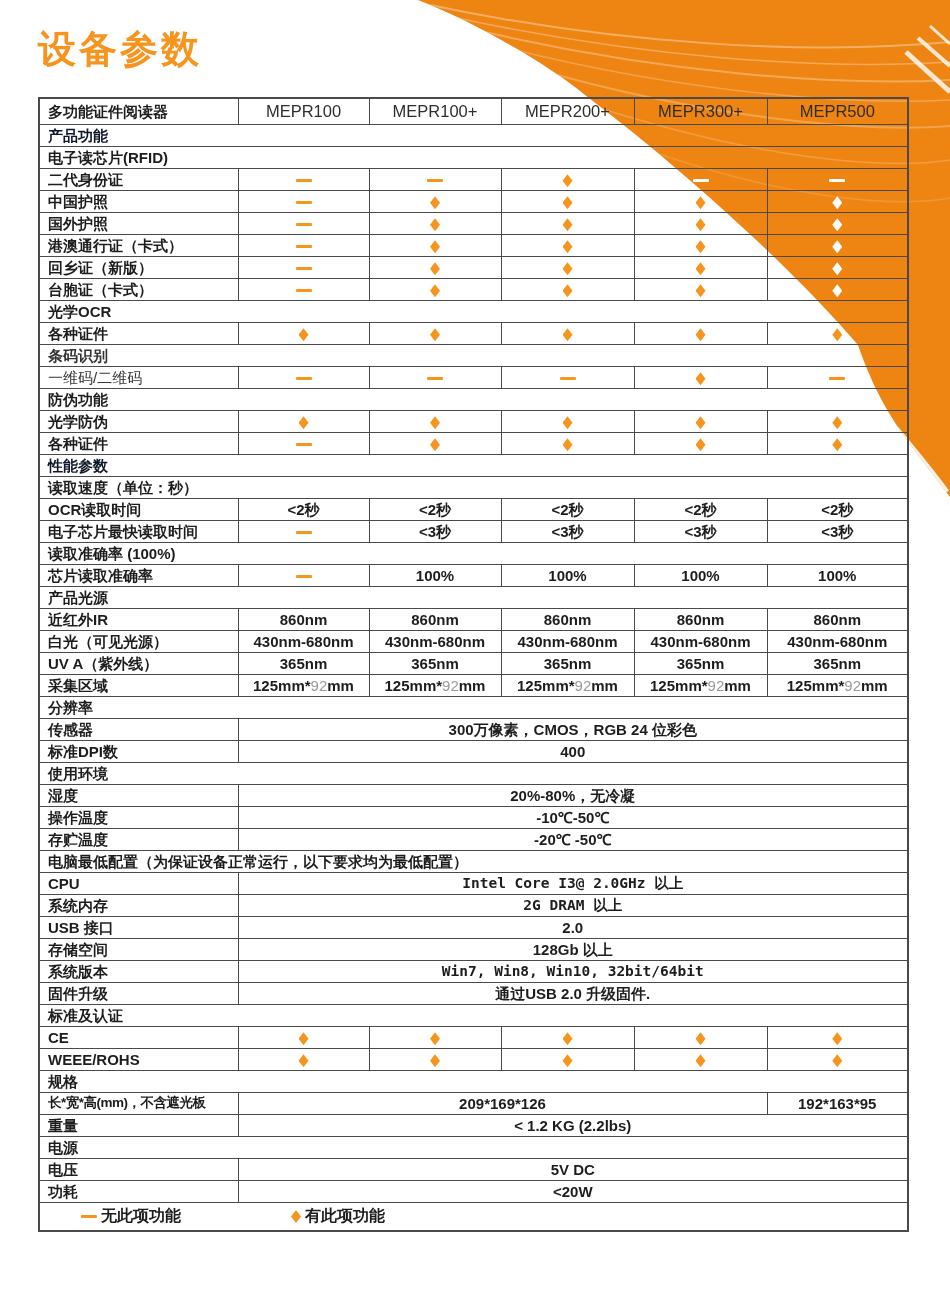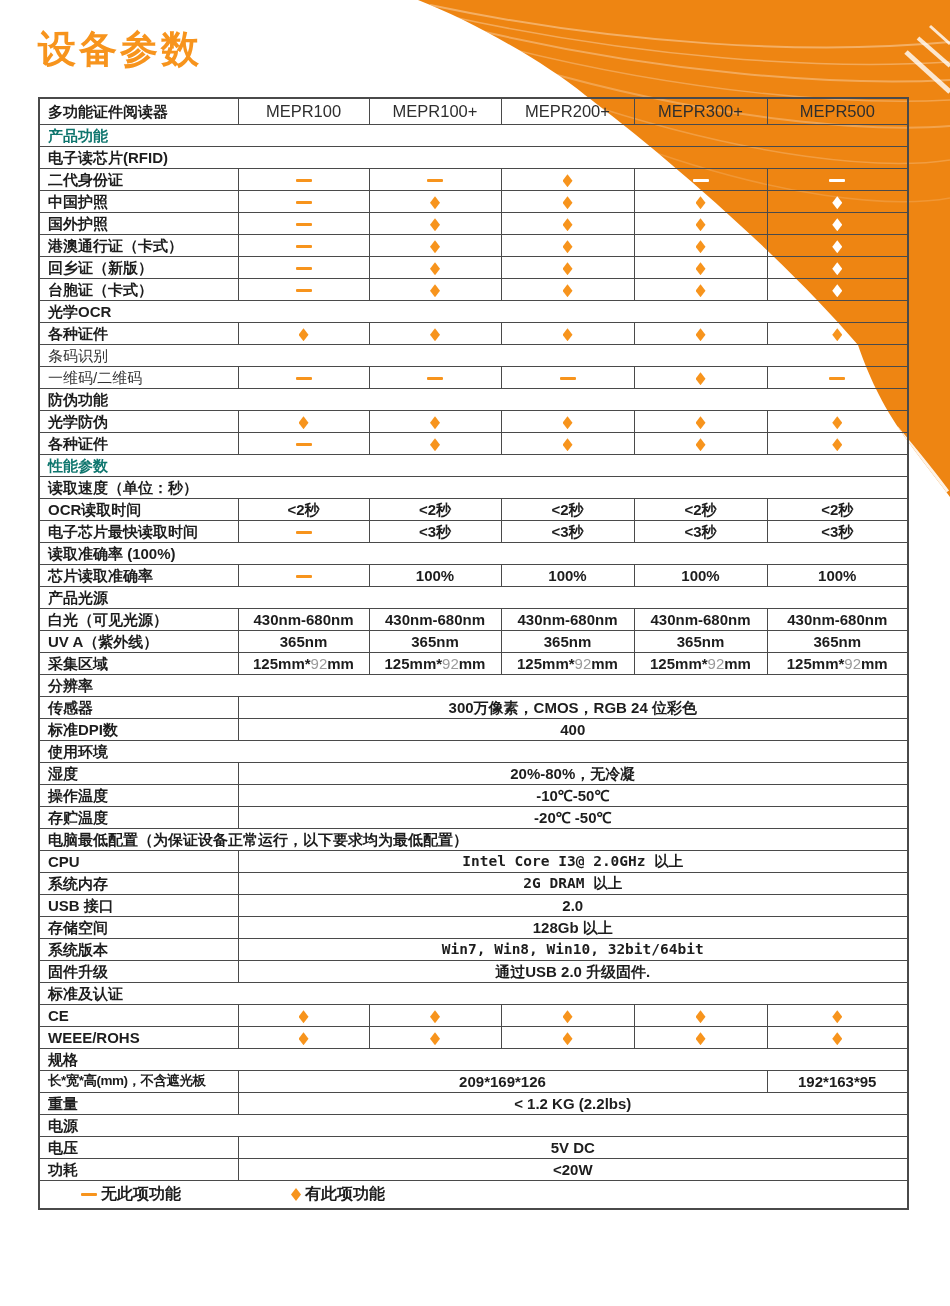--- a/index.html
+++ b/index.html
@@ -20,22 +20,22 @@
     font-size:15px;line-height:1.05;white-space:nowrap;overflow:hidden;
     background:transparent;
   }
   td.label{font-weight:700;text-align:left;padding-left:8px;}
   td.label.small{font-size:13.5px;letter-spacing:-0.5px;}
   td.c{text-align:center;font-weight:600;}
   tr.hdr td{height:25px;}
   tr.hdr td.label{font-weight:700;font-size:15px;}
   tr.hdr td.c{font-weight:400;font-size:16.5px;color:#2e2e2e;}
   tr.sec td{font-weight:700;text-align:left;padding-left:8px;}
-  tr.sec td.light{font-weight:400;color:#333;}
-  tr.seco td{font-weight:800;color:#0f766e;text-align:left;padding-left:8px;}
+  tr.sec td.light{font-weight:700;color:#333;}
+  tr.seco td{font-weight:800;color:#0f172a;text-align:left;padding-left:8px;}
   td.label.light{font-weight:400;color:#333;}
   .mono{font-family:"DejaVu Sans Mono",monospace;font-weight:700;font-size:14.5px;margin-left:44px;}
   .sym-diamond{display:inline-block;width:10px;height:13px;background:#F7941D;
     clip-path:polygon(50% 0,100% 50%,50% 100%,0 50%);vertical-align:middle;}
   .sym-dash{display:inline-block;width:16px;height:3.5px;background:#F7941D;
     vertical-align:middle;border-radius:1px;}
   .w{background:#ffffff;}
   .gray{color:#9a9a9a;font-weight:400;}
   tr.legend-row td{height:27px;border-left:none;border-right:none;}
   .legend{display:flex;align-items:center;gap:110px;
@@ -223,20 +223,28 @@
             <td class="c"><span class="sym-dash"></span></td>
             <td class="c">100%</td>
             <td class="c">100%</td>
             <td class="c">100%</td>
             <td class="c">100%</td>
           </tr>
           <tr class="sec">
             <td colspan="6">产品光源</td>
           </tr>
           <tr>
+            <td class="label">近红外IR</td>
+            <td class="c">860nm</td>
+            <td class="c">860nm</td>
+            <td class="c">860nm</td>
+            <td class="c">860nm</td>
+            <td class="c">860nm</td>
+          </tr>
+          <tr>
             <td class="label">白光（可见光源）</td>
             <td class="c">430nm-680nm</td>
             <td class="c">430nm-680nm</td>
             <td class="c">430nm-680nm</td>
             <td class="c">430nm-680nm</td>
             <td class="c">430nm-680nm</td>
           </tr>
           <tr>
             <td class="label">UV A（紫外线）</td>
             <td class="c">365nm</td>

